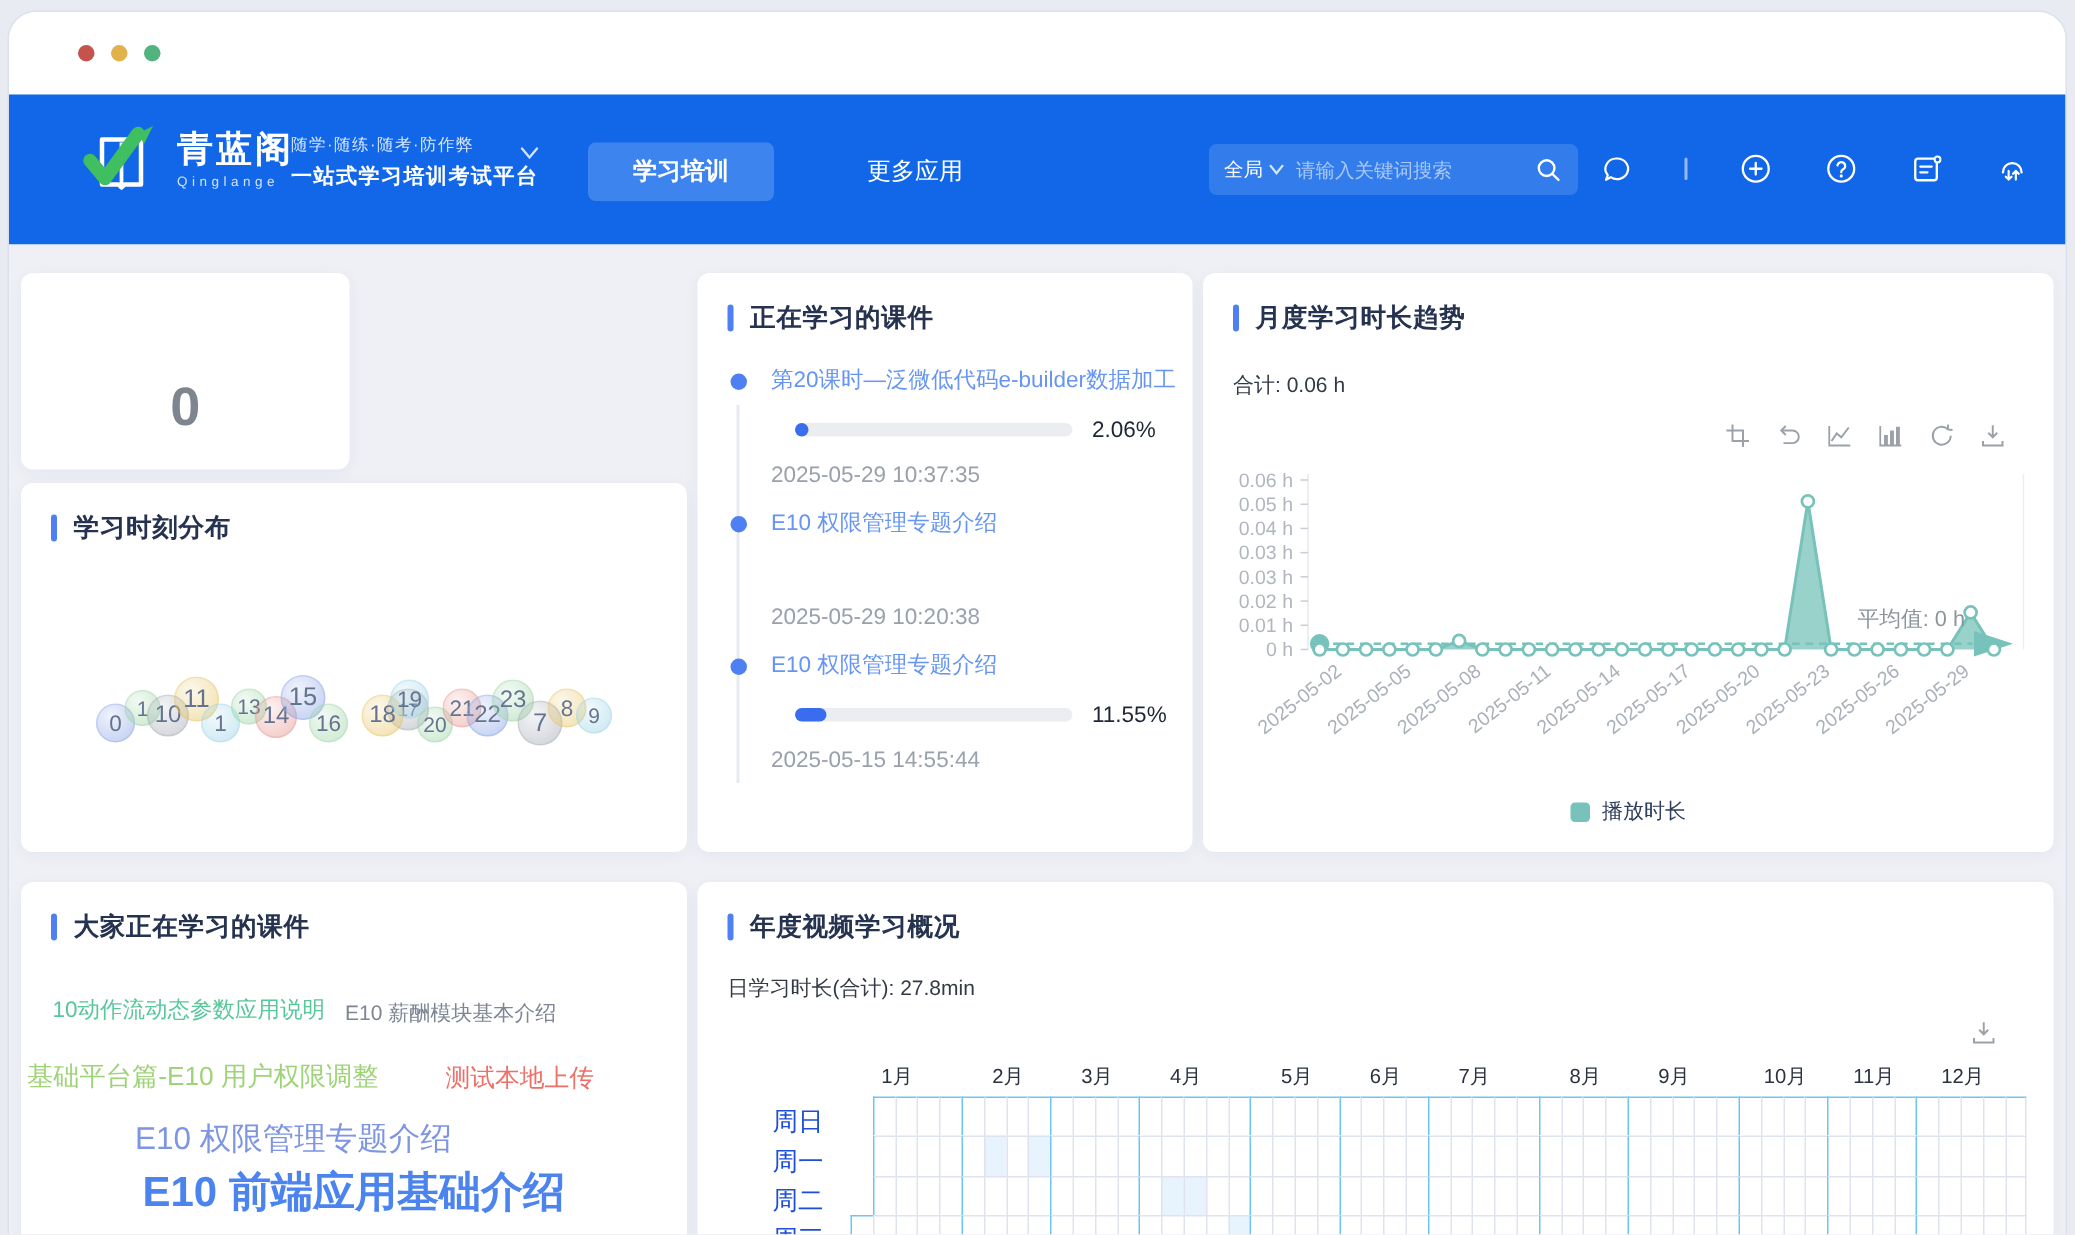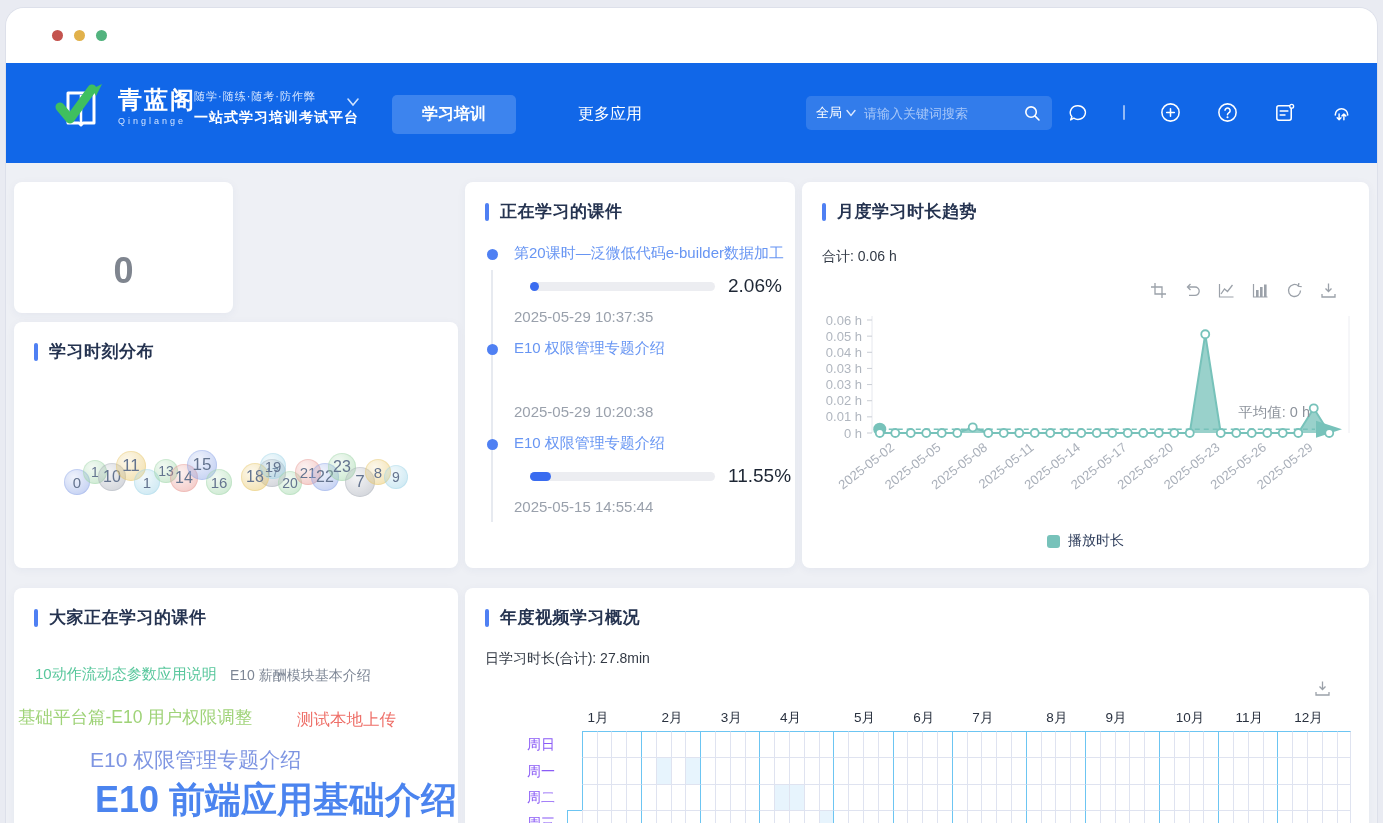--- a/index.html
+++ b/index.html
@@ -44,39 +44,39 @@
               font-size:36px; font-weight:600; color:#7f858f; }
   
   .tl-line { position:absolute; left:26px; top:88px; width:2px; height:252px; background:#e7eaf0; }
   .course-list { position:absolute; left:0; top:62px; right:0; }
   .ci { position:relative; padding-left:49px; }
   .ci-dot { position:absolute; left:22px; top:5px; width:11px; height:11px; border-radius:50%; background:#4f80f3; }
   .ci-name { font-size:15px; color:#6795f3; white-space:nowrap; overflow:hidden; max-width:280px; cursor:pointer; }
   .ci-progress { display:flex; align-items:center; margin:16px 0 15px 16px; height:14px; }
   .ci-track { width:185px; height:9px; border-radius:5px; background:#ecedf1; position:relative; }
   .ci-fill { position:absolute; left:0; top:0; bottom:0; border-radius:5px; background:#3a6cf0; }
-  .ci-pct { margin-left:13px; font-size:19px; color:#1d2634; }
+  .ci-pct { margin-left:13px; font-size:15px; color:#1d2634; }
   .ci-time { font-size:15px; color:#9aa1ac; margin-bottom:14px; }
   .ci + .ci { margin-top:0; }
   
   .trend-total { position:absolute; left:20px; top:66px; font-size:14px; color:#323a46; }
   .toolbox { position:absolute; right:32px; top:100px; display:flex; gap:17px; }
   .tb { width:17px; height:17px; cursor:pointer; }
   .legend { position:absolute; left:0; right:0; top:350px; display:flex; justify-content:center; align-items:center; gap:8px; cursor:pointer; }
   .legend-swatch { width:13px; height:13px; border-radius:3px; background:#77c2ba; }
   .legend-label { font-size:14px; color:#2f3e5c; }
   
   .bubble { position:absolute; border-radius:50%; display:flex; align-items:center; justify-content:center; color:#64748f; }
   
   .cword { position:absolute; white-space:nowrap; cursor:pointer; line-height:1.1; }
   
   .annual-sub { position:absolute; left:20px; top:62px; font-size:14px; color:#333a45; }
   .annual-dl { position:absolute; right:38px; top:92px; width:17px; height:17px; cursor:pointer; }
   .hm-month { position:absolute; transform:translateX(-50%); font-size:13.5px; color:#2a3240; }
-  .hm-wday { position:absolute; font-size:14px; color:#8b5cf6; text-align:right; width:40px; }
+  .hm-wday { position:absolute; font-size:17px; color:#1d4ed8; text-align:left; width:40px; }
   .hm-cell { position:absolute; background:#fff; }
 </style>
 </head>
 <body>
 
 <div class="stage">
   <div class="window">
 
     <div class="chrome">
       <div class="dots">
@@ -342,21 +342,21 @@
         <div class="ctitle">
             <span class="cbar"></span>
           <span class="ctxt">大家正在学习的课件</span>
           </div>
         <div id="cloud-field" style="position:absolute; inset:0; overflow:hidden;">
             <span class="cword" style="left: 21px; top: 78px; font-size: 15px; font-weight: 400; color: rgb(88, 199, 156);">10动作流动态参数应用说明</span>
             <span class="cword" style="left: 216px; top: 80px; font-size: 14px; font-weight: 400; color: rgb(125, 134, 149);">E10 薪酬模块基本介绍</span>
             <span class="cword" style="left: 4px; top: 120px; font-size: 17.5px; font-weight: 400; color: rgb(159, 211, 120);">基础平台篇-E10 用户权限调整</span>
             <span class="cword" style="left: 283px; top: 122px; font-size: 16.5px; font-weight: 400; color: rgb(238, 111, 104);">测试本地上传</span>
             <span class="cword" style="left: 76px; top: 160px; font-size: 21px; font-weight: 400; color: rgb(126, 149, 226);">E10 权限管理专题介绍</span>
-            <span class="cword" style="left: 81px; top: 192px; font-size: 36px; font-weight: 700; color: rgb(75, 132, 239);">E10 前端应用基础介绍</span>
+            <span class="cword" style="left: 81px; top: 192px; font-size: 28px; font-weight: 700; color: rgb(75, 132, 239);">E10 前端应用基础介绍</span>
           </div>
       </div>
 
       <div class="card" style="left:459px; top:425px; width:904px; height:330px;">
         <div class="ctitle">
             <span class="cbar"></span>
           <span class="ctxt">年度视频学习概况</span>
           </div>
         <div class="annual-sub">日学习时长(合计): 27.8min</div>
         <svg class="annual-dl" viewBox="0 0 17 17">

